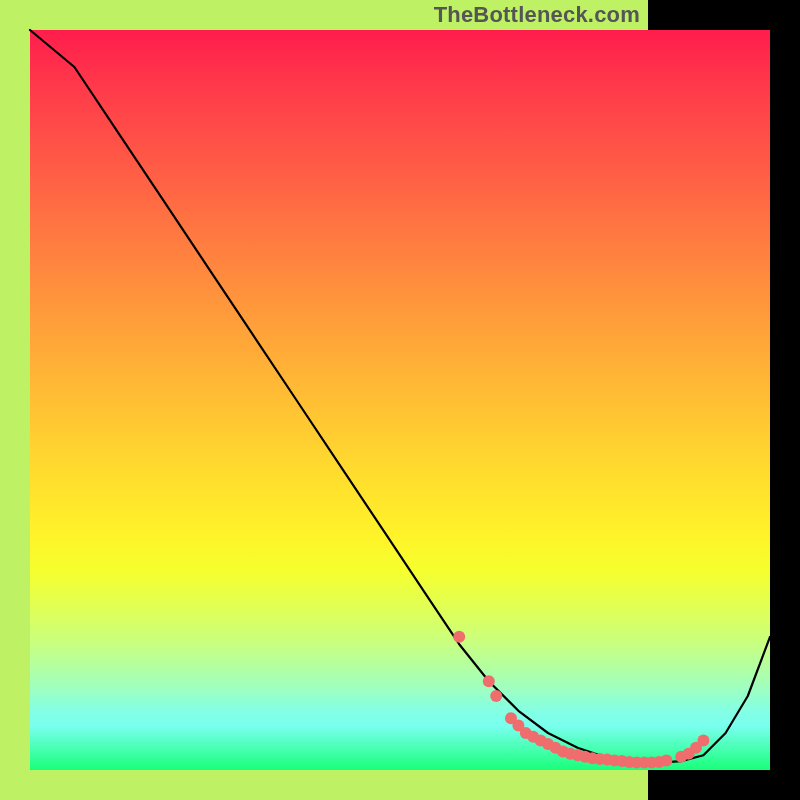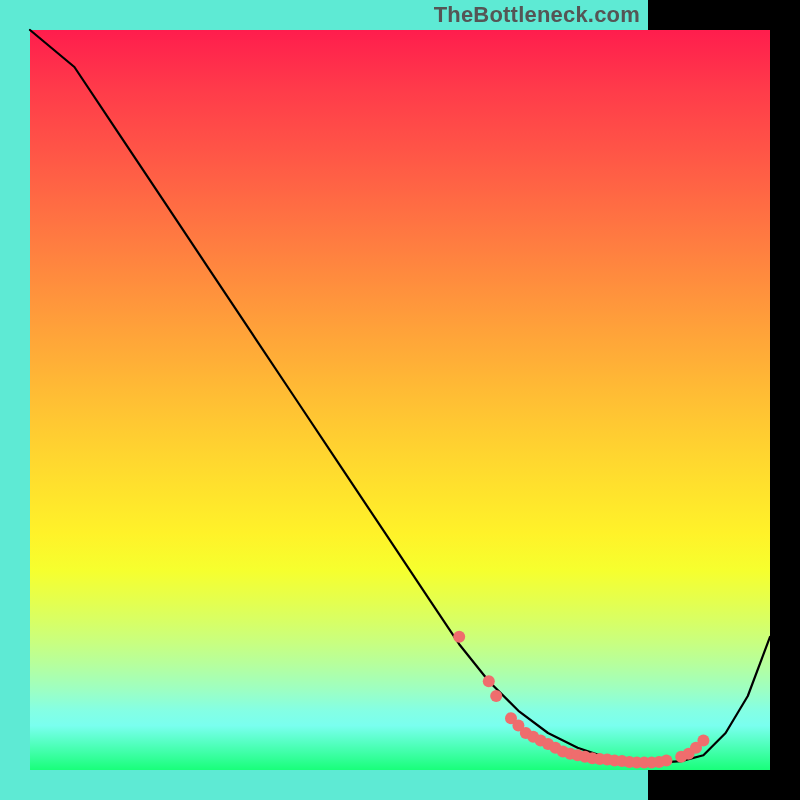--- a/index.html
+++ b/index.html
@@ -8,21 +8,21 @@
     width: 800px;
     height: 800px;
     background: #000;
     overflow: hidden;
     font-family: Arial, Helvetica, sans-serif;
   }
   .frame {
     position: relative;
     width: 648px;
     height: 800px;
-    background: #5eead4;
+    background: #bef264;
   }
   .watermark {
     position: absolute;
     top: 2px;
     right: 8px;
     color: #555;
     font-size: 22px;
     font-weight: 600;
     letter-spacing: 0.2px;
   }

